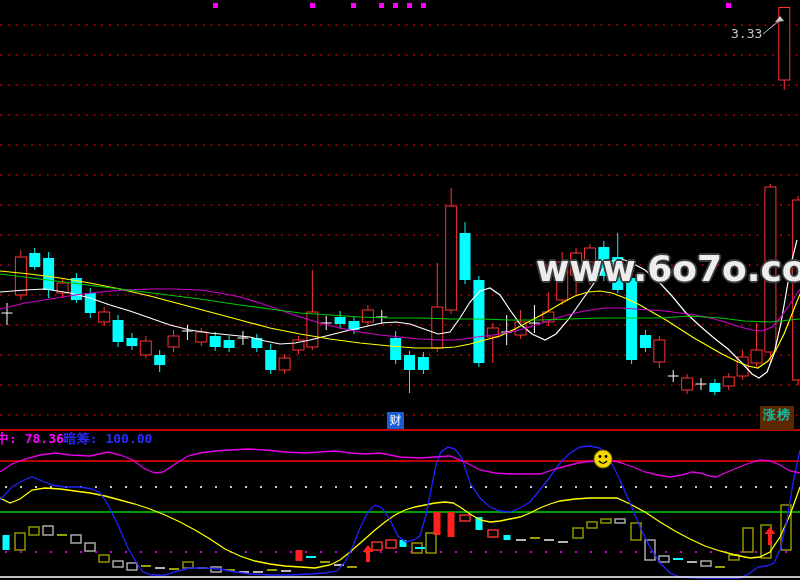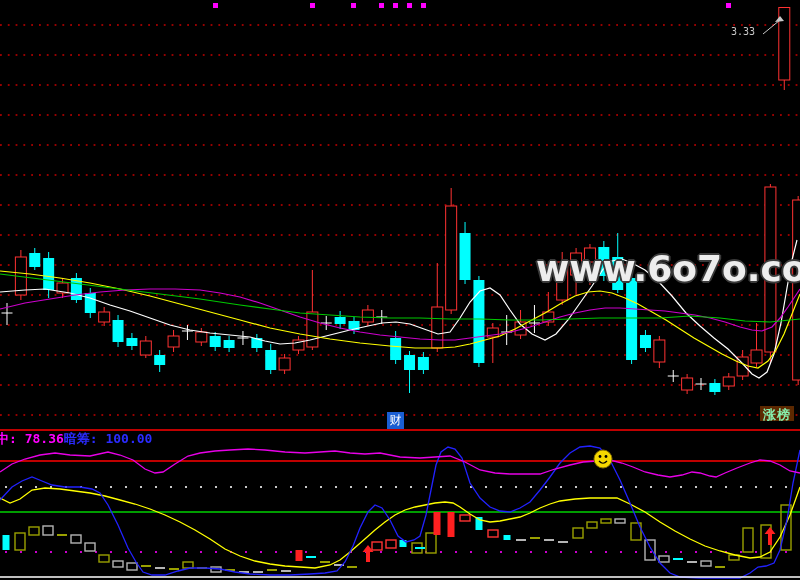--- a/index.html
+++ b/index.html
@@ -5,24 +5,24 @@
   html,body{margin:0;padding:0;background:#000;}
   #stage{position:relative;width:800px;height:580px;background:#000;overflow:hidden;
          font-family:"DejaVu Sans",sans-serif;}
   #chart-svg{position:absolute;left:0;top:0;}
   .overlay{position:absolute;white-space:nowrap;}
   #watermark{left:536px;top:248px;font-family:"DejaVu Sans",sans-serif;font-weight:bold;
              font-size:36px;letter-spacing:0px;color:#ededed;
              text-shadow:-2px 0 #3a3a3a,2px 0 #3a3a3a,0 -2px #3a3a3a,0 2px #3a3a3a,
                          -1px -1px #3a3a3a,1px 1px #3a3a3a,1px -1px #3a3a3a,-1px 1px #3a3a3a;}
   #price-callout{left:731px;top:26px;color:#c8c8c8;font-family:"DejaVu Sans Mono",monospace;
-                 font-size:10px;}
+                 font-size:13px;}
   #cai-label{left:387px;top:412px;width:17px;height:17px;background:#1a5ed2;color:#ffffff;
              font-size:12px;line-height:17px;text-align:center;}
-  #zhangbang-label{left:760px;top:406px;height:15px;background:#5c2800;color:#86efac;
+  #zhangbang-label{left:760px;top:406px;height:24px;background:#5c2800;color:#14b8a6;
                    font-size:13px;font-weight:bold;line-height:18px;padding:0 3px;letter-spacing:1px;}
   #indicator-header{left:-4px;top:430px;font-family:"DejaVu Sans Mono",monospace;
                     font-size:13px;font-weight:bold;}
   #indicator-header .lab-m{color:#ff00ff;}
   #indicator-header .lab-b{color:#2b2bff;}
 </style>
 </head>
 <body>
 
 <div id="stage">

